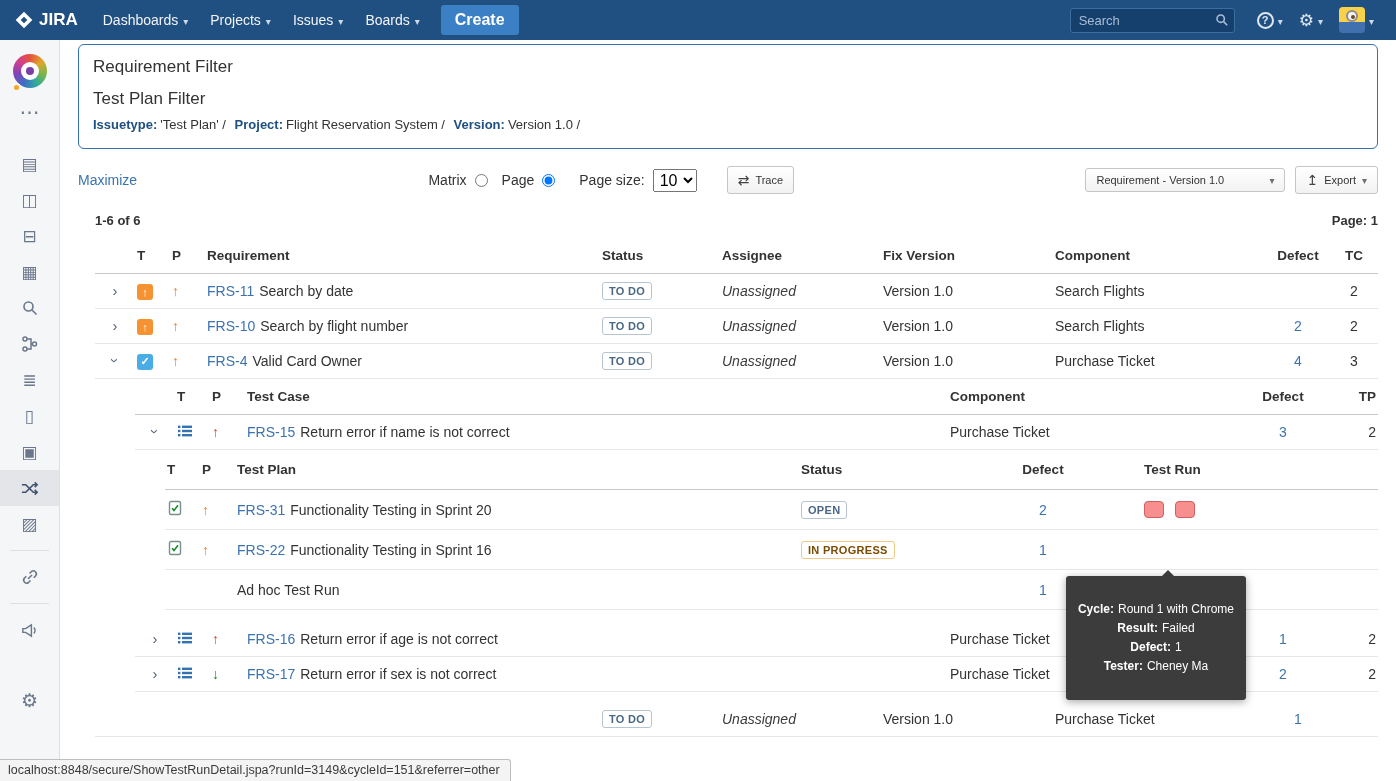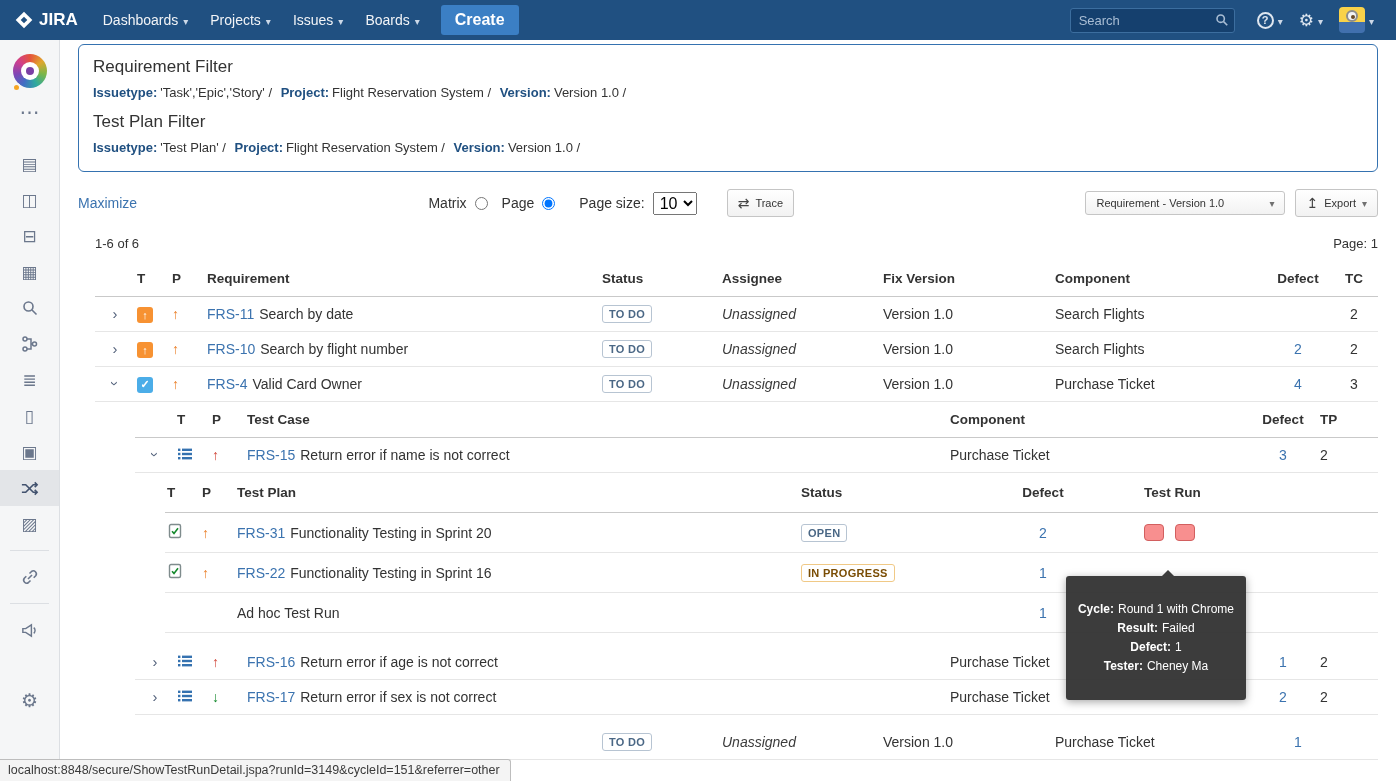--- a/index.html
+++ b/index.html
@@ -62,21 +62,21 @@
   .toolrow { display:flex; align-items:center; justify-content:space-between; margin-top:16px; height:30px; }
   a.maxlink { color:#3b73af; font-size:14px; text-decoration:none; cursor:pointer; }
   .toolmid { display:flex; align-items:center; gap:8px; font-size:14px; color:#333; }
   .toolmid input[type=radio] { margin-right:6px; }
   .toolmid select { font-family:inherit; font-size:16px; padding:1px 2px; }
   .auibtn { display:inline-flex; align-items:center; gap:6px; background:linear-gradient(#fff,#f2f2f2); border:1px solid #c5c5c5; border-radius:3px; color:#333; font-size:11px; padding:5px 10px; cursor:pointer; font-family:inherit; }
   .toolright { display:flex; align-items:center; gap:10px; }
   .ic-swap::before { content:"⇄"; font-size:14px; color:#444; }
   .ic-export::before { content:"↥"; font-size:14px; color:#444; }
 
-  .resultsrow { display:flex; justify-content:space-between; margin:18px 0 10px 17px; font-size:13px; color:#333; font-weight:normal; }
+  .resultsrow { display:flex; justify-content:space-between; margin:18px 0 10px 17px; font-size:13px; color:#333; font-weight:bold; }
 
   .twrap { margin-left:17px; }
   .cell { padding:0 2px; overflow:hidden; white-space:nowrap; }
   .thead { display:flex; align-items:center; height:36px; border-bottom:1px solid #c9c9c9; font-weight:bold; font-size:13.5px; color:#333; }
   .trow { display:flex; align-items:center; height:35px; border-bottom:1px solid #e6e6e6; font-size:14px; color:#333; }
   .trow40 { height:40px; }
 
   .c-exp { width:40px; text-align:center; }
   .c-t { width:35px; } .c-p { width:35px; }
   .c-req { flex:1; }
@@ -86,21 +86,21 @@
   .c-comp { width:215px; padding-left:4px; }
   .c-defect { width:64px; text-align:center; }
   .c-tc { width:48px; text-align:center; }
 
   .tcwrap { margin-left:40px; }
   .tc-exp { width:40px; text-align:center; }
   .tc-t { width:35px; } .tc-p { width:35px; }
   .tc-name { flex:1; }
   .tc-comp { width:300px; }
   .tc-defect { width:70px; text-align:center; }
-  .tc-tp { width:60px; text-align:left; }
+  .tc-tp { width:60px; text-align:right; }
 
   .tpwrap { margin-left:30px; margin-bottom:12px; }
   .tp-t { width:35px; } .tp-p { width:35px; }
   .tp-name { flex:1; }
   .tp-status { width:215px; padding-left:8px; }
   .tp-defect { width:70px; text-align:center; }
   .tp-run { width:300px; padding-left:66px; display:flex; gap:11px; align-items:center; }
 
   .chev { display:inline-block; color:#505f79; font-size:15px; cursor:pointer; line-height:1; }
   .chev::before { content:"›"; }
@@ -248,25 +248,20 @@
         </svg>
     </div>
     <div style="height:34px"></div>
     <div class="sic g-gear"></div>
   </div>
 
   <div class="content">
 
     <div class="filterbox">
       <div class="ftitle">Requirement Filter</div>
-      <div class="fline">
-        <b>Issuetype:</b><span class="fv">'Task','Epic','Story' /</span>
-        <b>Project:</b><span class="fv">Flight Reservation System /</span>
-        <b>Version:</b><span class="fv">Version 1.0 /</span>
-      </div>
       <div class="ftitle second">Test Plan Filter</div>
       <div class="fline">
         <b>Issuetype:</b><span class="fv">'Test Plan' /</span>
         <b>Project:</b><span class="fv">Flight Reservation System /</span>
         <b>Version:</b><span class="fv">Version 1.0 /</span>
       </div>
     </div>
 
     <div class="toolrow">
       <a class="maxlink">Maximize</a>

